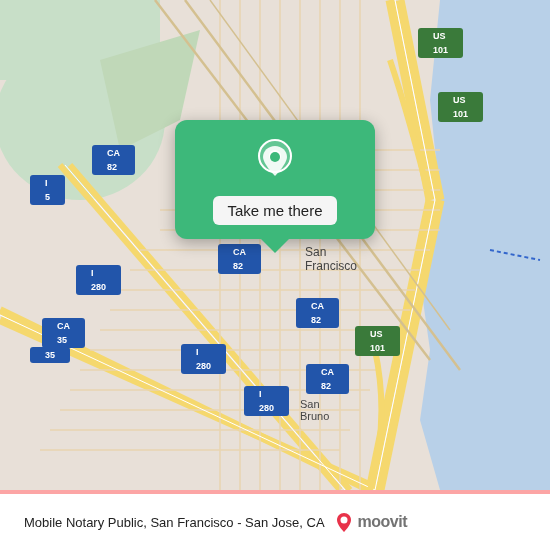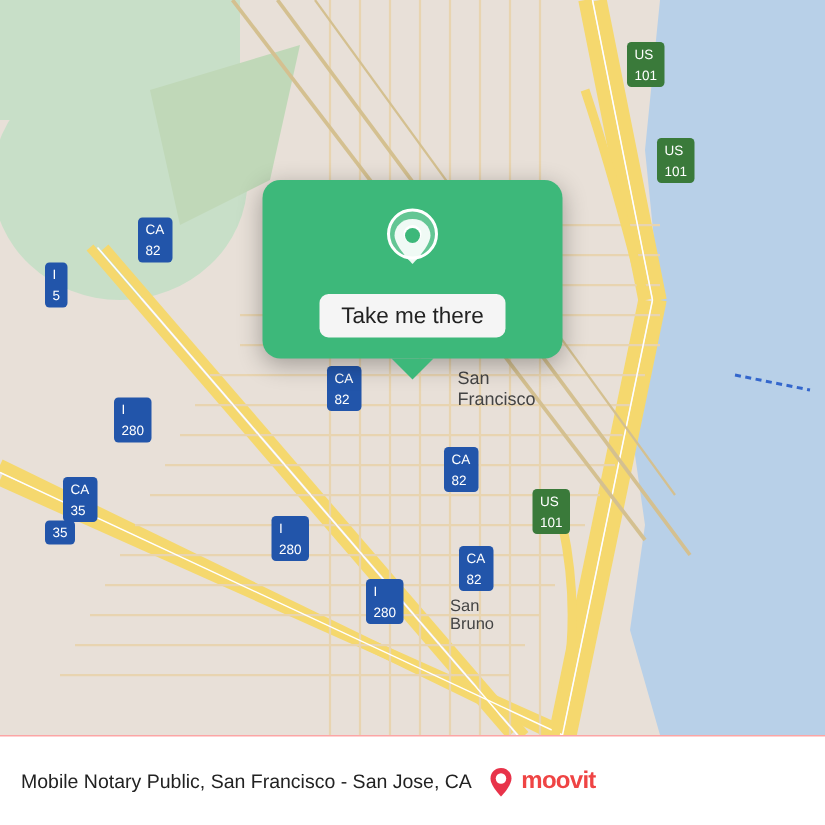--- a/index.html
+++ b/index.html
@@ -75,22 +75,22 @@
       white-space: nowrap;
     }
 
     
     #bottom-bar {
       width: 550px;
       height: 60px;
       background: #fff;
       display: flex;
       align-items: center;
-      padding: 0 14px;
-      border-top: 1px solid #fca5a5;
+      padding: 0 24px;
+      border-top: 4px solid #fca5a5;
       gap: 8px;
     }
 
     #app-title {
       font-size: 13px;
       color: #222;
       font-weight: 400;
       white-space: nowrap;
     }
 
@@ -102,32 +102,32 @@
     }
 
     #moovit-icon {
       width: 22px;
       height: 22px;
     }
 
     #moovit-text {
       font-size: 16px;
       font-weight: bold;
-      color: #ef4444;
+      color: #737373;
       letter-spacing: -0.5px;
     }
 
     
     .shield {
       position: absolute;
       border-radius: 3px;
       font-size: 9px;
-      font-weight: normal;
+      font-weight: bold;
       color: #fff;
-      padding: 1px 5px;
+      padding: 1px 15px;
       line-height: 14px;
       display: flex;
       flex-direction: column;
       align-items: center;
     }
     .shield-green { background: #3a7a3a; }
     .shield-blue { background: #2255aa; margin-left: 16px; }
 
     
     #osm-attribution {

